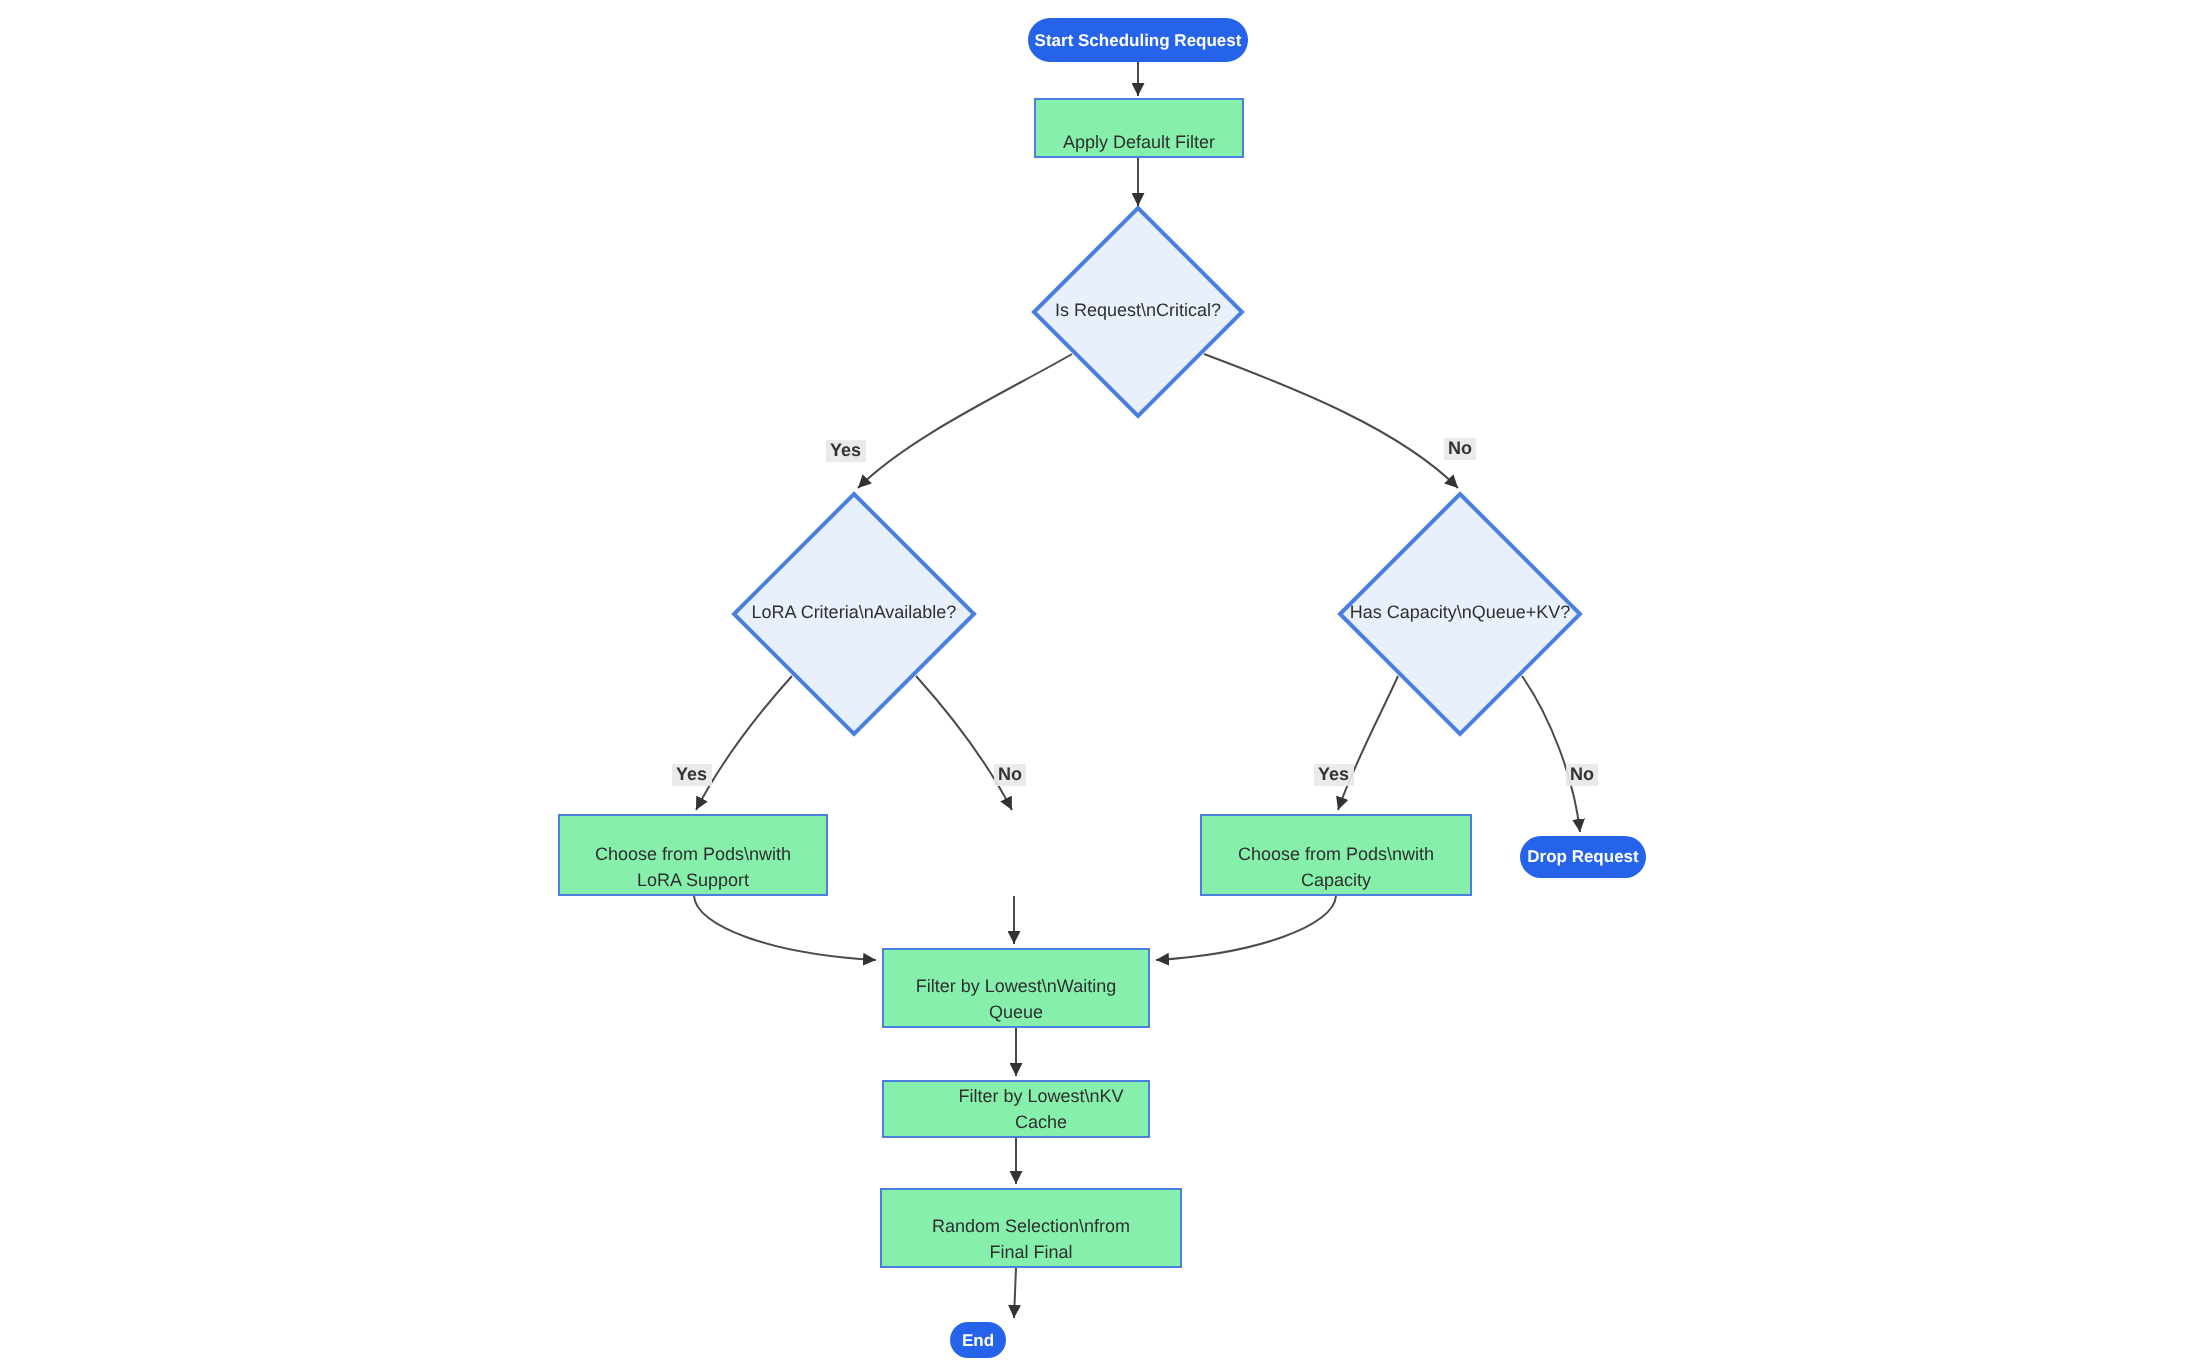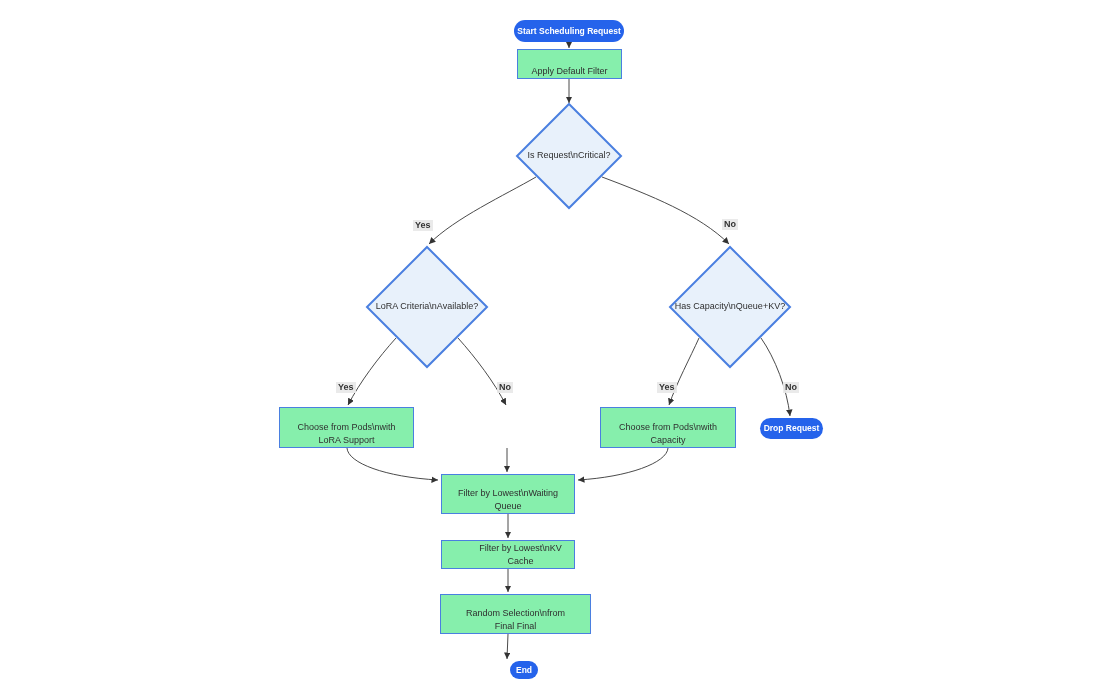--- a/index.html
+++ b/index.html
@@ -63,33 +63,33 @@
     position: absolute;
     font-size: 9px;
     line-height: 11px;
     color: #333333;
     background: rgba(232,232,232,0.92);
     padding: 0 2px;
     font-weight: bold;
   }
 
   
-  #n-start            { left: 514px; top: 20px;   width: 110px; height: 22px; }
+  #n-start            { left: 514px; top: 9px;   width: 110px; height: 22px; }
   #n-apply            { left: 517px; top: 49px;  width: 105px; height: 30px; }
   #lbl-critical       { left: 504px; top: 150px; }
   #lbl-lora           { left: 362px; top: 301px; }
   #lbl-capacity       { left: 665px; top: 301px; text-align: center; }
   #n-choose-lora      { left: 279px; top: 407px; width: 135px; height: 41px; }
   #n-choose-standard  { left: 440px; top: 407px; width: 135px; height: 41px; }
   #n-choose-capacity  { left: 600px; top: 407px; width: 136px; height: 41px; }
   #n-drop             { left: 760px; top: 418px; width: 63px;  height: 21px; }
   #n-filter-queue     { left: 441px; top: 474px; width: 134px; height: 40px; }
   #n-filter-kv        { left: 441px; top: 540px; width: 134px; height: 29px; padding-left: 25px; }
   #n-random           { left: 440px; top: 594px; width: 151px; height: 40px; }
-  #n-end              { left: 510px; top: 661px; width: 28px;  height: 18px; border-radius: 9px; }
+  #n-end              { left: 475px; top: 661px; width: 28px;  height: 18px; border-radius: 9px; }
 
   
   #el-critical-yes  { left: 413px; top: 220px; }
   #el-critical-no   { left: 722px; top: 219px; }
   #el-lora-yes      { left: 336px; top: 382px; }
   #el-lora-no       { left: 497px; top: 382px; }
   #el-capacity-yes  { left: 657px; top: 382px; }
   #el-capacity-no   { left: 783px; top: 382px; }
 </style>
 </head>

